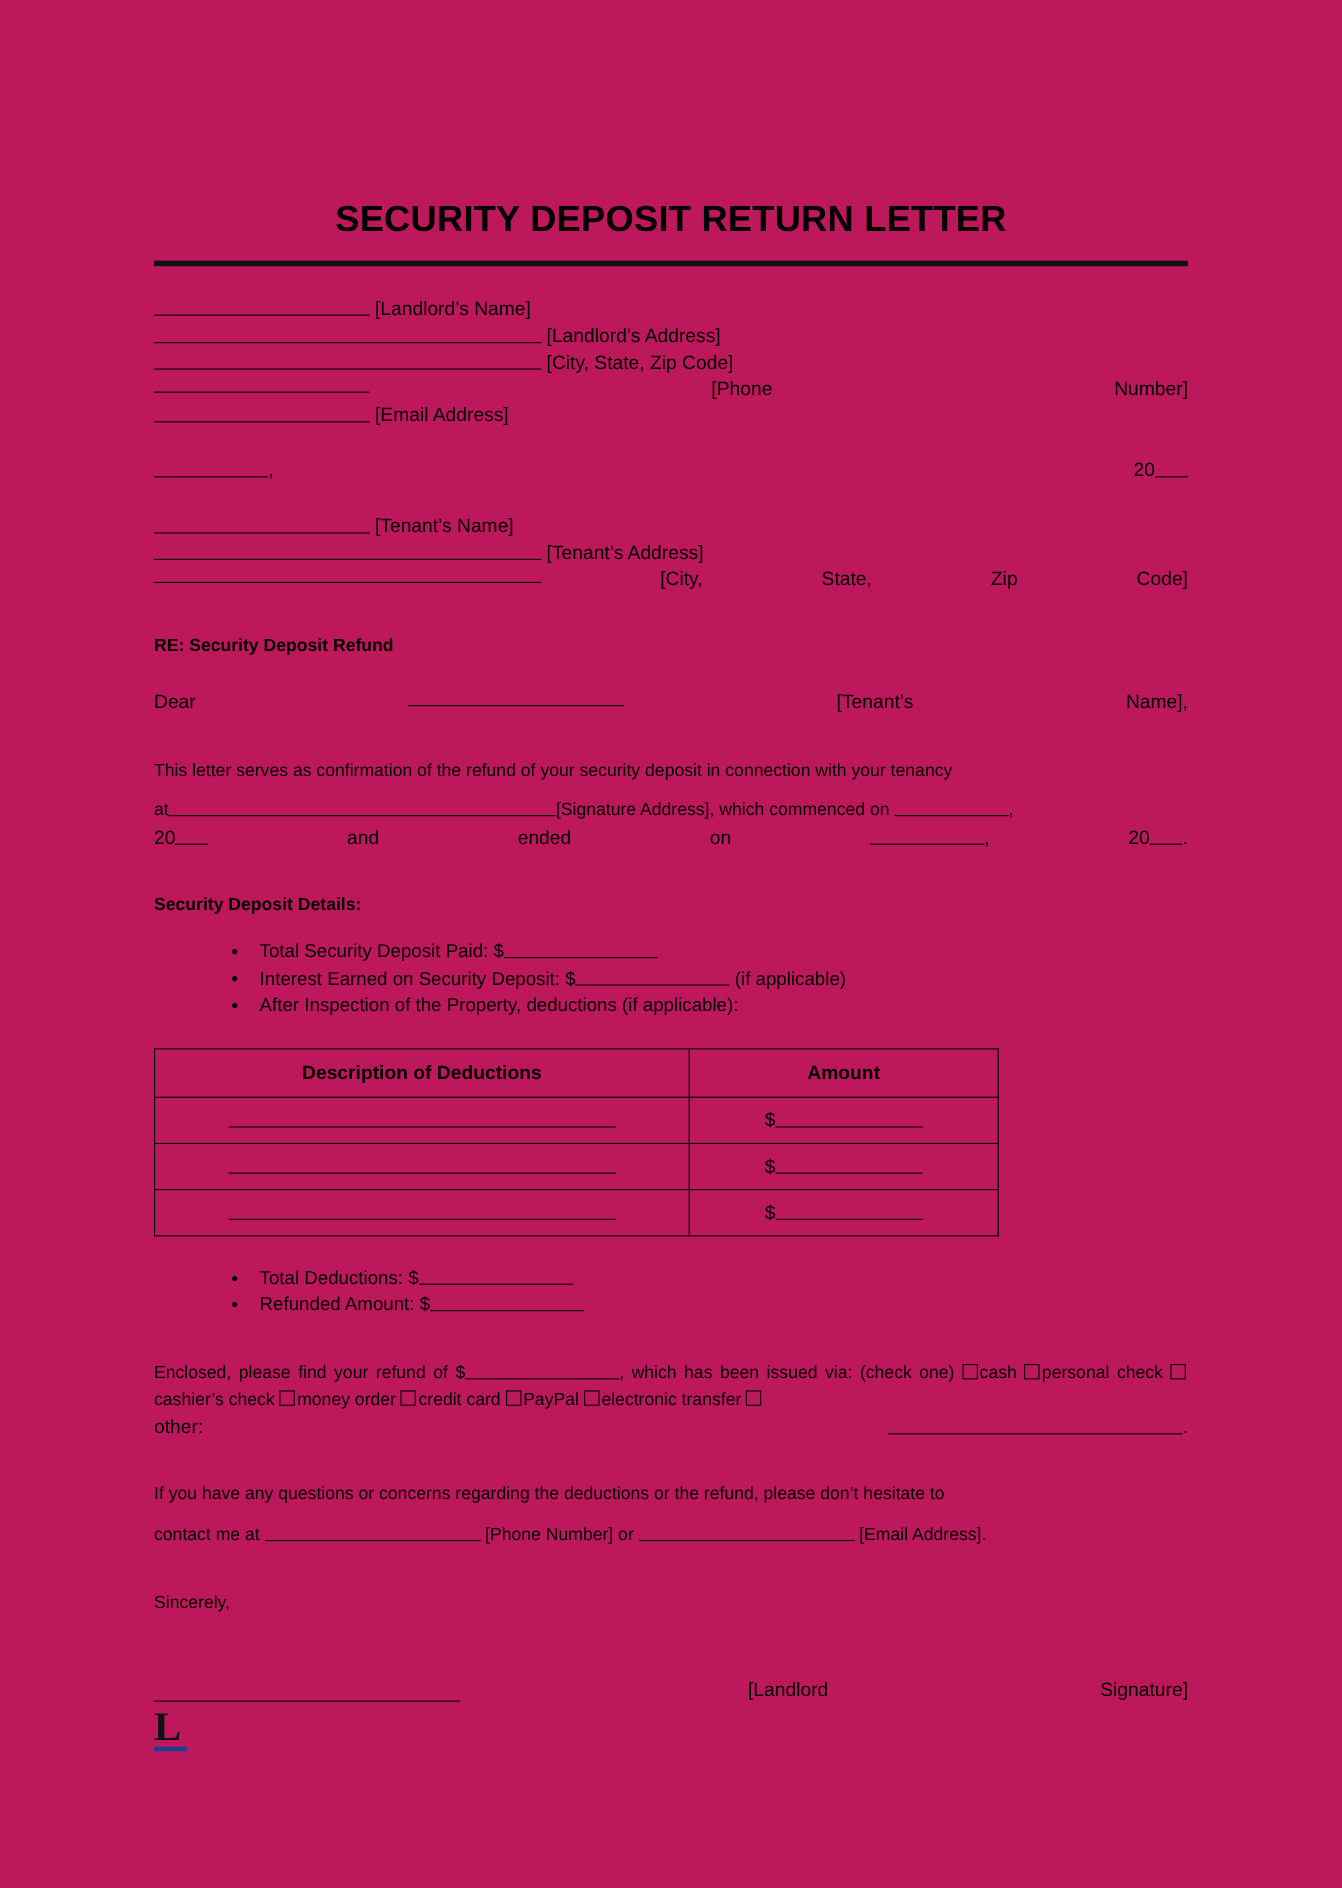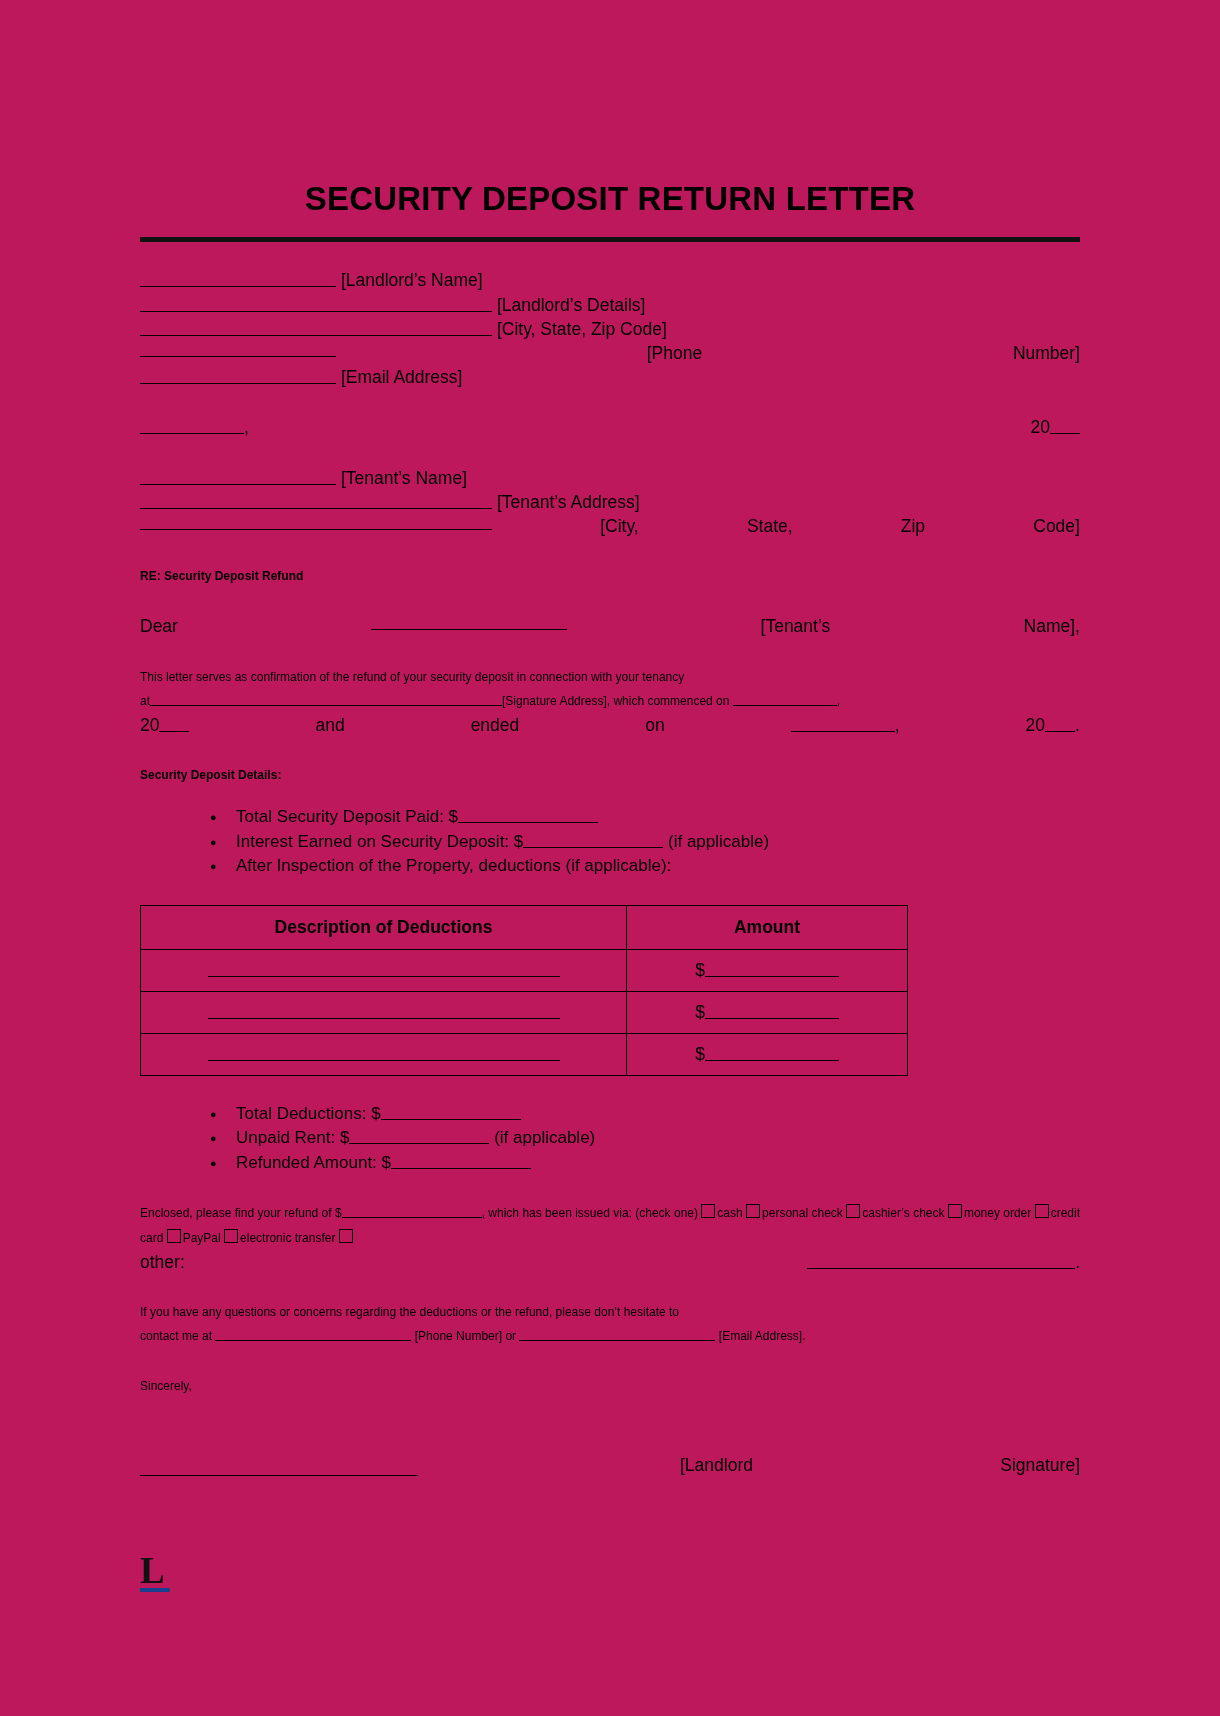--- a/index.html
+++ b/index.html
@@ -37,22 +37,23 @@
     line-height: 1.1;
   }
   .title-rule {
     margin-top: 20px;
     height: 5px;
     background: #111111;
     width: 100%;
   }
   
   .blk {
-    font-size: 12px;
+    font-size: 16px;
     line-height: 24.2px;
+    margin-top: 12px;
   }
   .justpara {
     text-align: justify;
   }
   .bold { font-weight: bold; }
   .gap-s { height: 18px; }
   .gap-m { height: 26px; }
 
   .row-line { white-space: nowrap; }
 
@@ -193,21 +194,21 @@
 
     <div class="gap-m"></div>
 
     <div>
       <div class="addr-line">
         <span class="u u-lg"></span>
         <span>[Landlord’s Name]</span>
       </div>
       <div class="addr-line">
         <span class="u u-xl"></span>
-        <span>[Landlord’s Details]</span>
+        <span>[Landlord’s Address]</span>
       </div>
       <div class="addr-line">
         <span class="u u-xl"></span>
         <span>[City, State, Zip Code]</span>
       </div>
       <div class="addr-justify">
         <span class="u u-lg"></span>
         <span>[Phone</span>
         <span>Number]</span>
       </div>
@@ -317,23 +318,20 @@
       </tbody>
     </table>
 
     <div class="gap-m"></div>
 
     <ul class="bul">
       <li>
         <span>Total Deductions: $</span><span class="u u-md"></span>
       </li>
       <li>
-        <span>Unpaid Rent: $</span><span class="u u-md"></span> <span>(if applicable)</span>
-      </li>
-      <li>
         <span>Refunded Amount: $</span><span class="u u-md"></span>
       </li>
     </ul>
 
     <div class="gap-m"></div>
 
     <div class="justpara blk">
       <span>Enclosed, please find your refund of $</span><span class="u u-md"></span><span>, which has been issued via: (check one)</span>
       <span class="cb"></span><span>cash</span>
       <span class="cb"></span><span>personal check</span>

